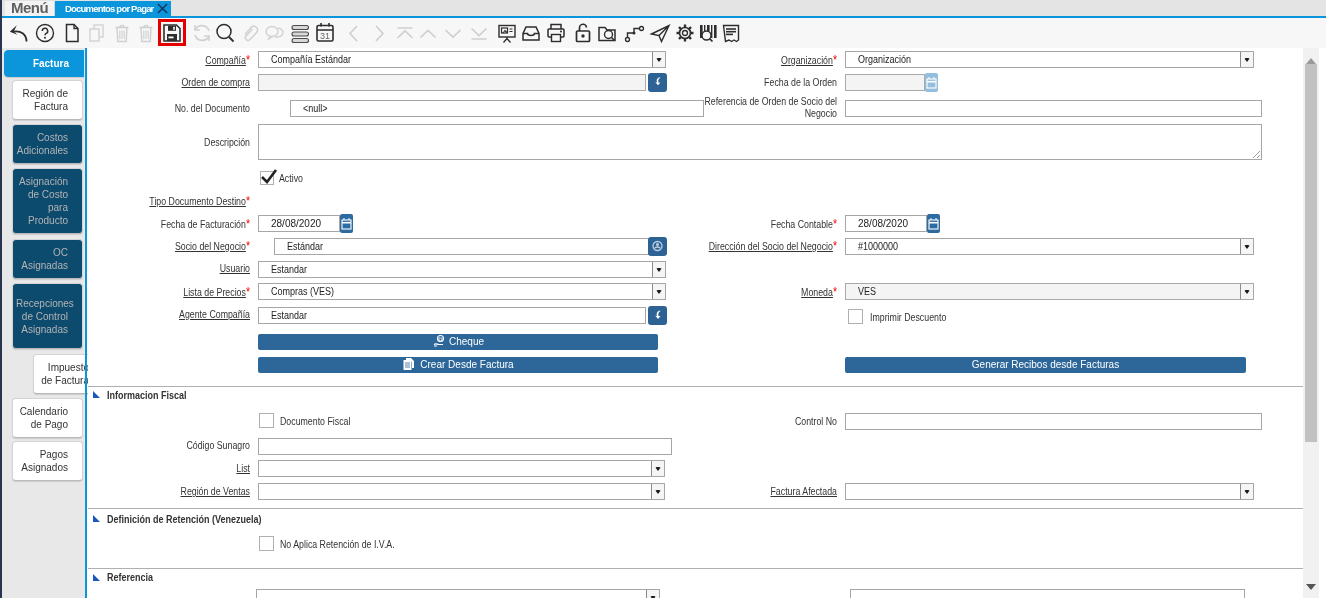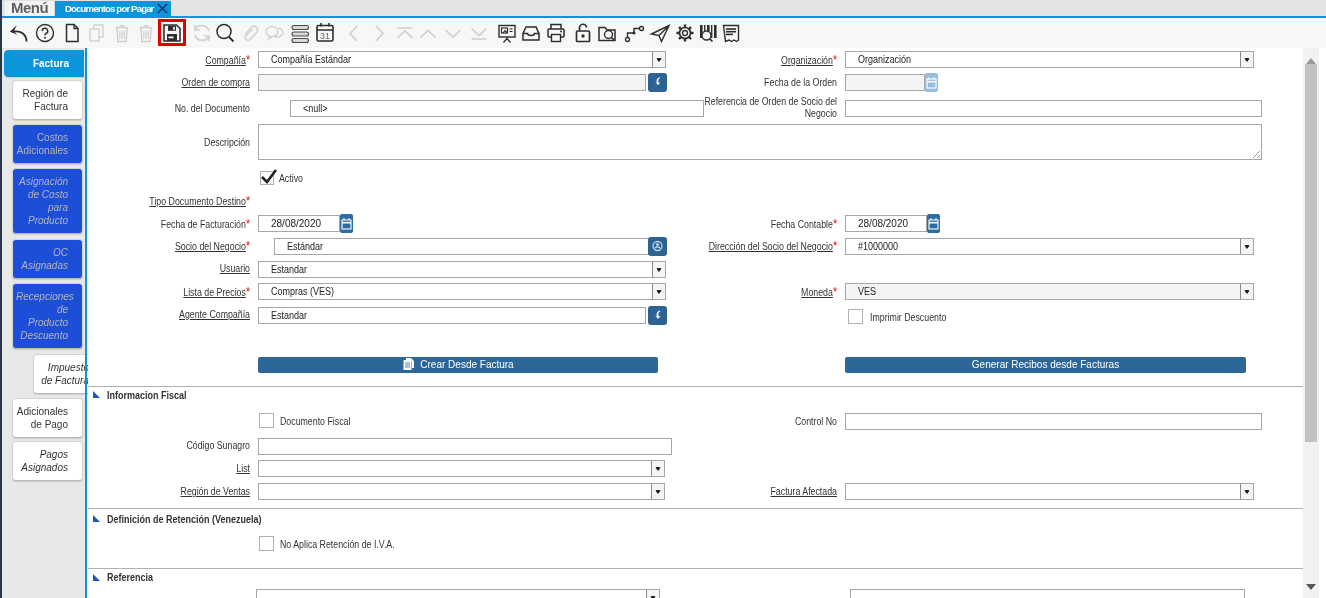--- a/index.html
+++ b/index.html
@@ -24,22 +24,22 @@
 
 #sidebar { position:absolute; left:2px; top:48px; width:84px; height:550px; background:#e8e8e8; }
 #vline { position:absolute; left:84.5px; top:48px; width:2.5px; height:550px; background:#0b96dc; }
 .stab { position:absolute; left:10px; width:71px; background:#fff; border:1px solid #d4d4d4;
   border-bottom-color:#b9b9b9; border-radius:4px; color:#333; font-size:10px; line-height:13px;
   text-align:right; display:flex; align-items:center; justify-content:flex-end;
   padding:2px 14px 2px 2px; box-shadow:0 1px 1px rgba(0,0,0,0.12); }
 .stab span { display:block; max-width:52px; }
 .stab.active { left:2px; width:80px; background:#0b96dc; border-color:#0b96dc; color:#fff;
   font-weight:bold; border-top-right-radius:0; border-bottom-right-radius:0; }
-.stab.dis { color:#b4b4b4; background:#1d4ed8; }
-.stab.it { font-style:italic; }
+.stab.dis { color:#b4b4b4; background:#0c4a6e; }
+.stab.it { }
 
 #content { position:absolute; left:88px; top:48px; width:1215px; height:550px; background:#fff; overflow:hidden; }
 .lab { position:absolute; font-size:10px; color:#333; text-align:right; line-height:12px; transform:scaleX(0.88); transform-origin:100% 50%; }
 .lab u { text-decoration:underline; }
 .req { color:#e00; font-size:12px; }
 .fld { position:absolute; background:#fff; border:1px solid #a6a6a6; height:17px;
   font-size:10px; color:#222; line-height:15px; padding-left:12px; }
 .fld.dis { background:#f4f4f5; border-color:#a9a9a9; }
 .combo .arrow { position:absolute; right:0; top:0; bottom:0; width:13px;
   background:#f5f5f6; border-left:1px solid #8a8a8a; }
@@ -234,27 +234,27 @@
   <div class="stab dis" style="top:76px; height:40px;">
         <span>Costos Adicionales</span>
       </div>
   <div class="stab dis it" style="top:120px; height:66px;">
         <span>Asignación de Costo para Producto</span>
       </div>
   <div class="stab dis it" style="top:191px; height:40px;">
         <span>OC Asignadas</span>
       </div>
   <div class="stab dis it" style="top:235px; height:66px;">
-        <span>Recepciones de Producto Descuento</span>
+        <span>Recepciones de Control Asignadas</span>
       </div>
   <div class="stab it" style="top:306px; height:40px;margin-left:21px;">
         <span>Impuesto de Factura</span>
       </div>
   <div class="stab" style="top:350px; height:40px;">
-        <span>Adicionales de Pago</span>
+        <span>Calendario de Pago</span>
       </div>
   <div class="stab it" style="top:393px; height:40px;text-align:right;">
         <span>Pagos Asignados</span>
       </div>
 </div>
 <div id="vline"></div>
 <div id="content">
   <div class="lab" style="left:0; width:162px; top:6px;"><u>Compañía</u><span class="req">*</span></div>
   <div class="fld combo" style="left:170px; top:3px; width:408px;"><span class="tx">Compañía Estándar</span><span class="arrow"></span></div>
   <div class="lab" style="left:500px; width:249px; top:6px;"><u>Organización</u><span class="req">*</span></div>
@@ -326,20 +326,25 @@
   <div class="fld combo dis" style="left:757px; top:235px; width:409px;"><span class="tx">VES</span><span class="arrow"></span></div>
 
   <div class="lab" style="left:0; width:162px; top:261px;"><u>Agente Compañía</u></div>
   <div class="fld" style="left:170px; top:259px; width:388px;"><span class="tx">Estandar</span></div>
   <div class="bbtn" style="left:560px; top:258px; width:19px; height:19px;"><svg width="19" height="18" viewBox="0 0 19 18">
           <path d="M11.5,4.5 c-2.5,1 -3.5,3 -2.5,5.5 l-1.8,-0.6 l2.8,3.6 l2.6,-3 l-1.9,0.2 c-0.8,-2.2 -0.4,-4 1.8,-5.2 z" fill="#fff"></path>
         </svg></div>
   <div class="cb" style="left:760px; top:261px;"></div>
   <div class="cblab" style="left:782px; top:264px;">Imprimir Descuento</div>
 
+  <div class="bigbtn" style="left:170px; top:286px; width:400px;"><svg style="vertical-align:-3px; margin-right:3px;" width="14" height="14" viewBox="0 0 14 14">
+          <circle cx="8.5" cy="4.5" r="3" fill="none" stroke="#fff" stroke-width="1.1"></circle>
+          <text x="8.5" y="7" font-size="5.5" text-anchor="middle" fill="#fff">@</text>
+          <path d="M2,10.5 c2,-1.5 3,0 5,0 h4 M2,12 h3" stroke="#fff" stroke-width="1.2" fill="none"></path>
+        </svg>Cheque</div>
   <div class="bigbtn" style="left:170px; top:309px; width:400px;"><svg style="vertical-align:-3px; margin-right:5px;" width="13" height="14" viewBox="0 0 13 14">
           <rect x="1.5" y="3" width="8" height="10" fill="#fff"></rect>
           <path d="M4,1 h5 l3,3 v7 h-2 V5 l-2,-2 H4 z" fill="#fff"></path>
           <g stroke="#2d6799" stroke-width="0.8">
             <line x1="3" y1="6" x2="8" y2="6"></line>
             <line x1="3" y1="8" x2="8" y2="8"></line>
             <line x1="3" y1="10" x2="8" y2="10"></line>
           </g>
         </svg>Crear Desde Factura</div>
   <div class="bigbtn" style="left:757px; top:309px; width:401px;">Generar Recibos desde Facturas</div>

